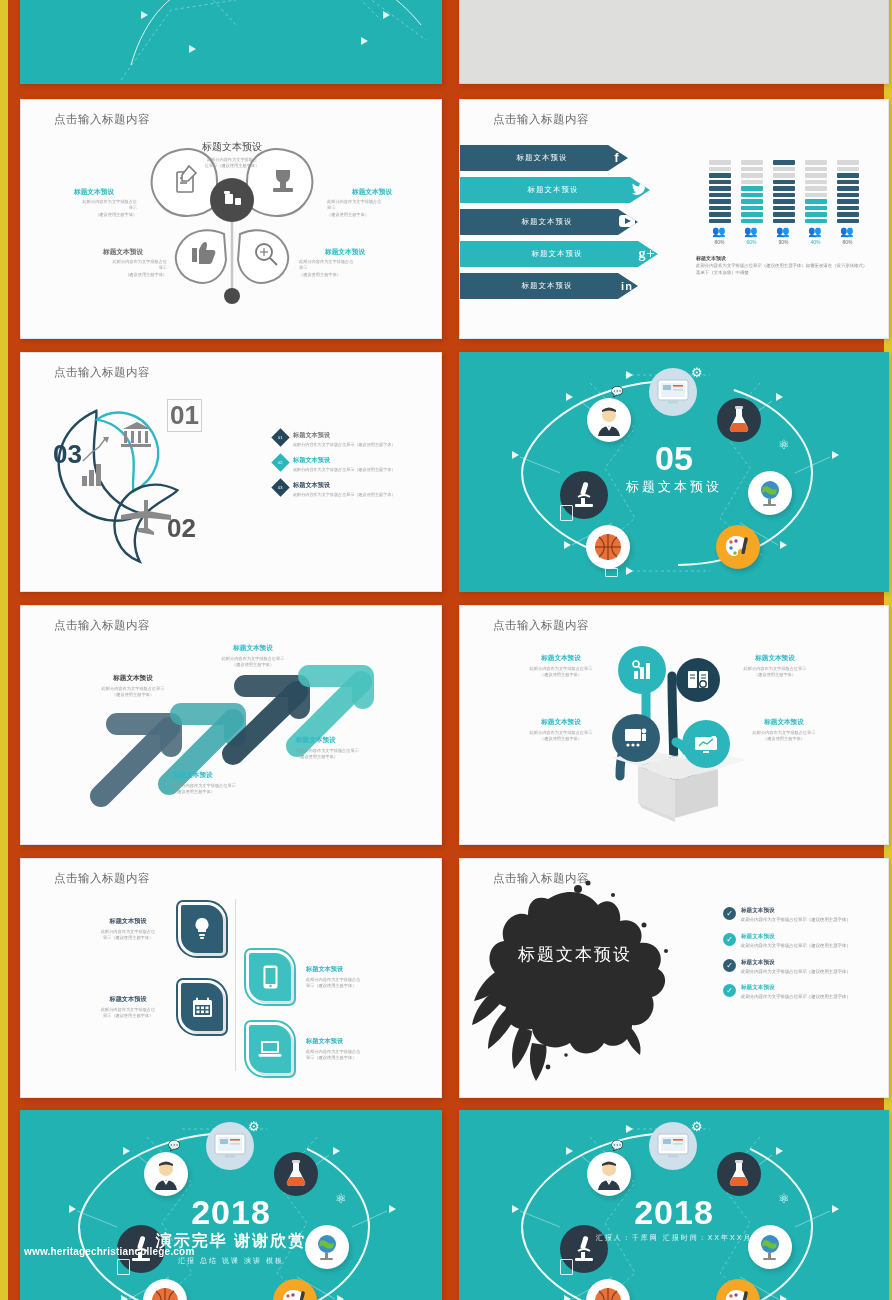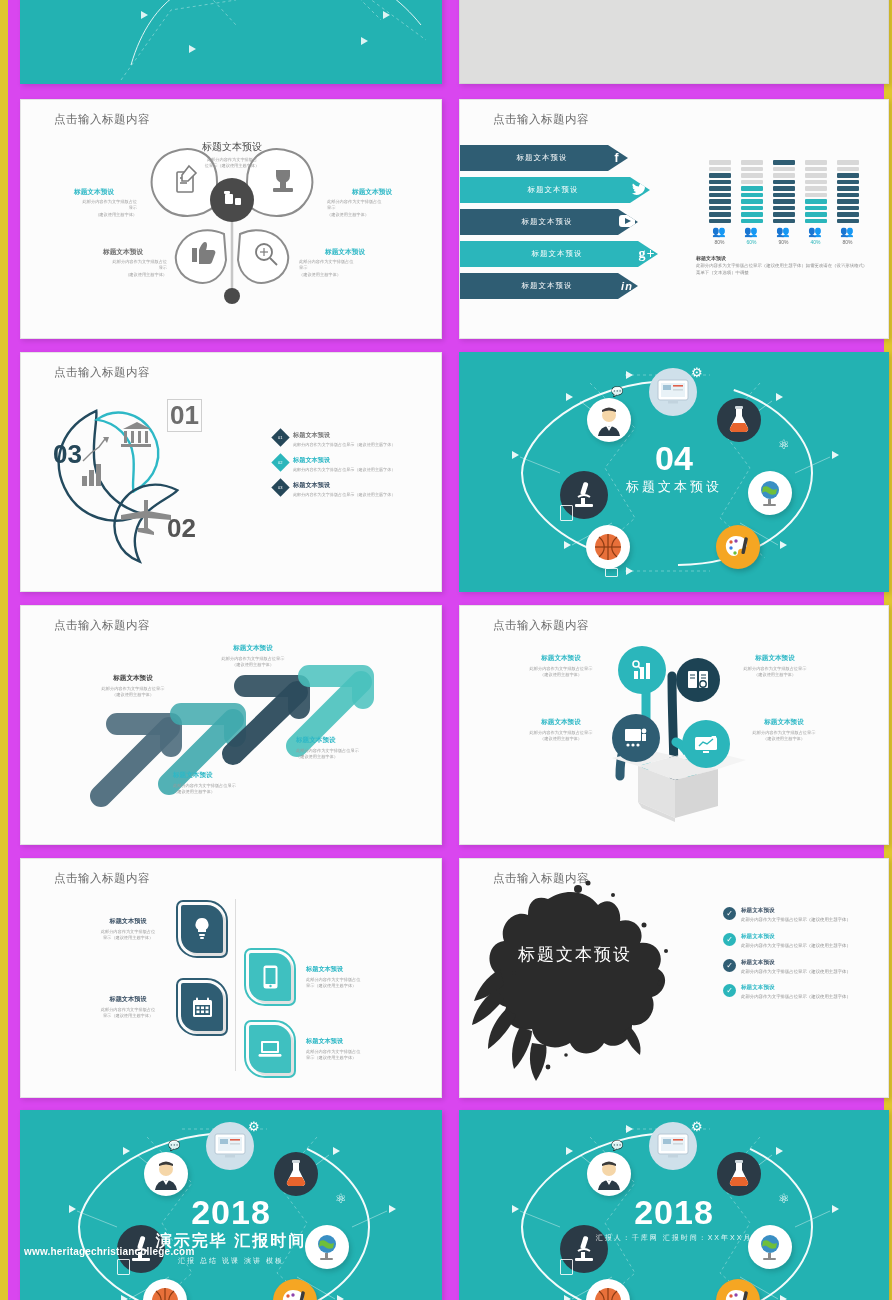--- a/index.html
+++ b/index.html
@@ -7,21 +7,21 @@
   body {
     font-family: "Liberation Sans", sans-serif;
     background:#ffffff;
     position:relative;
     overflow:hidden;
   }
   .page {
     position:absolute; inset:0;
     border-left:8px solid #e0c62e;
     border-right:8px solid #e0c62e;
-    background:#d946ef;
+    background:#c2410c;
   }
   .grid {
     position:absolute; left:0; top:0; right:0; bottom:0;
     padding:0;
   }
   .slide {
     position:absolute;
     background:#fcfcfc;
     border:1px solid #e4e4e4;
     box-shadow:2px 2px 5px rgba(0,0,0,0.13);
@@ -308,21 +308,21 @@
       </div>
       <div class="soc-row">
         <div class="soc-arrow" style="width:198px;background:#2bb6bb;clip-path:polygon(0 0,178px 0,198px 13px,178px 26px,0 26px);">
           <span class="soc-label">标题文本预设</span>
           <span class="soc-gl" style="font-family:'Liberation Serif',serif;font-size:14px;">g+</span>
         </div>
       </div>
       <div class="soc-row">
         <div class="soc-arrow" style="width:178px;background:#2f5d73;clip-path:polygon(0 0,158px 0,178px 13px,158px 26px,0 26px);">
           <span class="soc-label">标题文本预设</span>
-          <span class="soc-gl" style="font-size:11px;font-style:italic;">in</span>
+          <span class="soc-gl" style="font-size:11px;">in</span>
         </div>
       </div>
     </div>
 
     <div class="bars">
       <div class="row">
         <div class="barcol">
           <div class="seg"></div>
               <div class="seg"></div>
           <div class="seg d"></div>
@@ -560,21 +560,21 @@
               <rect x="20" y="5" width="3.5" height="17" rx="1.5" fill="#3b3b3b" transform="rotate(12 21 13)"></rect>
             </svg>
       </div>
       <div style="position:absolute;left:231px;top:12px;color:#fff;font-size:13px;">⚙</div>
       <div style="position:absolute;left:318px;top:84px;color:#fff;font-size:13px;">⚛</div>
       <div style="position:absolute;left:151px;top:33px;color:#ffffff;font-size:10px;opacity:.85;">💬</div>
       <div style="position:absolute;left:100px;top:152px;width:13px;height:16px;border:1px solid #fff;border-radius:1px;opacity:.85;"></div>
       <div style="position:absolute;left:145px;top:215px;width:13px;height:9px;border:1px solid #fff;border-radius:1px;opacity:.85;"></div>
 
       <div class="cycle-center">
-        <div class="cycle-num">04</div>
+        <div class="cycle-num">05</div>
         <div class="cycle-sub">标题文本预设</div>
       </div>
     </div>
   </div>
 
   <div class="slide col-l r3">
     <div class="slide-title">点击输入标题内容</div>
     <div class="arrws">
       <svg width="422" height="240" viewBox="0 0 422 240">
         <g stroke-linecap="round" stroke-linejoin="round" fill="none" stroke-width="22">
@@ -919,21 +919,21 @@
               <rect x="20" y="5" width="3.5" height="17" rx="1.5" fill="#3b3b3b" transform="rotate(12 21 13)"></rect>
             </svg>
       </div>
       <div style="position:absolute;left:227px;top:8px;color:#fff;font-size:13px;">⚙</div>
       <div style="position:absolute;left:314px;top:80px;color:#fff;font-size:13px;">⚛</div>
       <div style="position:absolute;left:147px;top:29px;color:#fff;font-size:10px;opacity:.85;">💬</div>
       <div style="position:absolute;left:96px;top:148px;width:13px;height:16px;border:1px solid #fff;border-radius:1px;opacity:.85;"></div>
 
       <div class="end-center">
         <div class="end-year">2018</div>
-        <div class="end-main">演示完毕 汇报时间</div>
+        <div class="end-main">演示完毕 谢谢欣赏</div>
         <div class="end-sub">汇报 总结 说课 演讲 模板</div>
       </div>
     </div>
   </div>
 
   <div class="slide teal col-r r5">
     <div class="endwrap">
       <svg width="430" height="240" viewBox="0 0 430 240">
         <path d="M215 22 C 120 22, 62 80, 62 116 C 62 158, 120 210, 215 210 C 300 210, 352 162, 352 116 C 352 74, 300 22, 215 22" fill="none" stroke="#ffffff" stroke-width="2" opacity="0.95" stroke-dasharray="295 88"></path>
         <g stroke="#ffffff" stroke-width="0.7" fill="none" opacity="0.45" stroke-dasharray="3 3">

